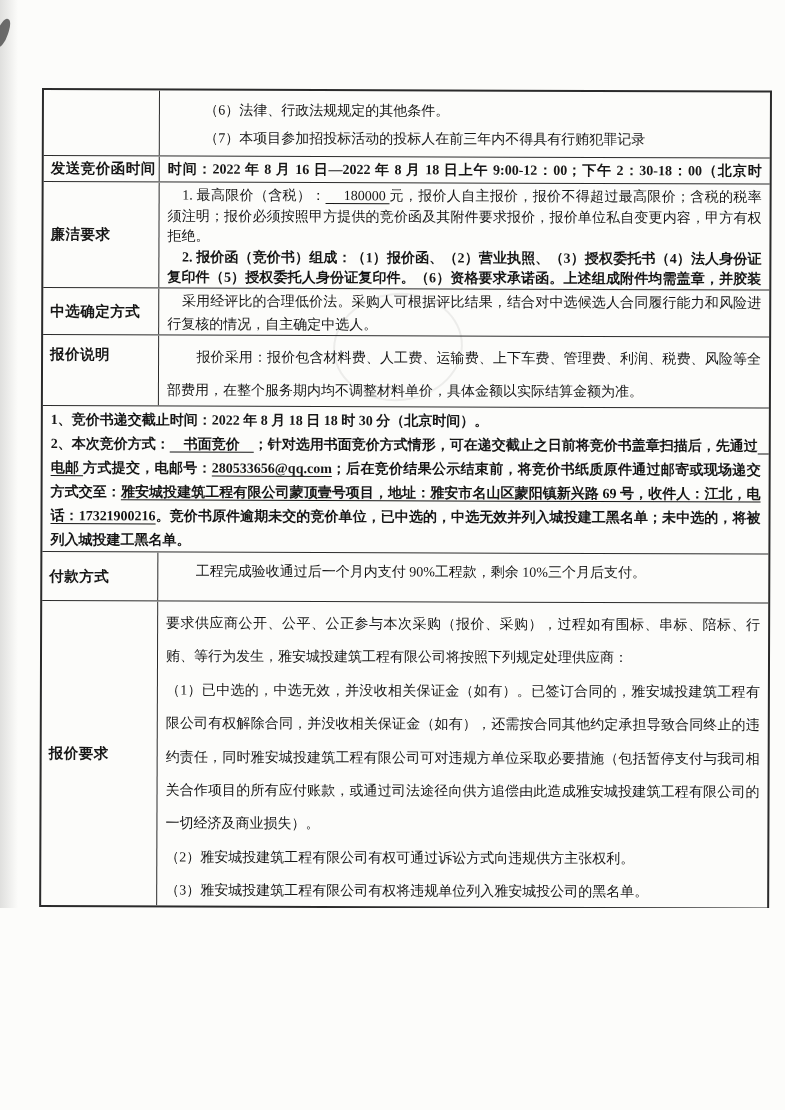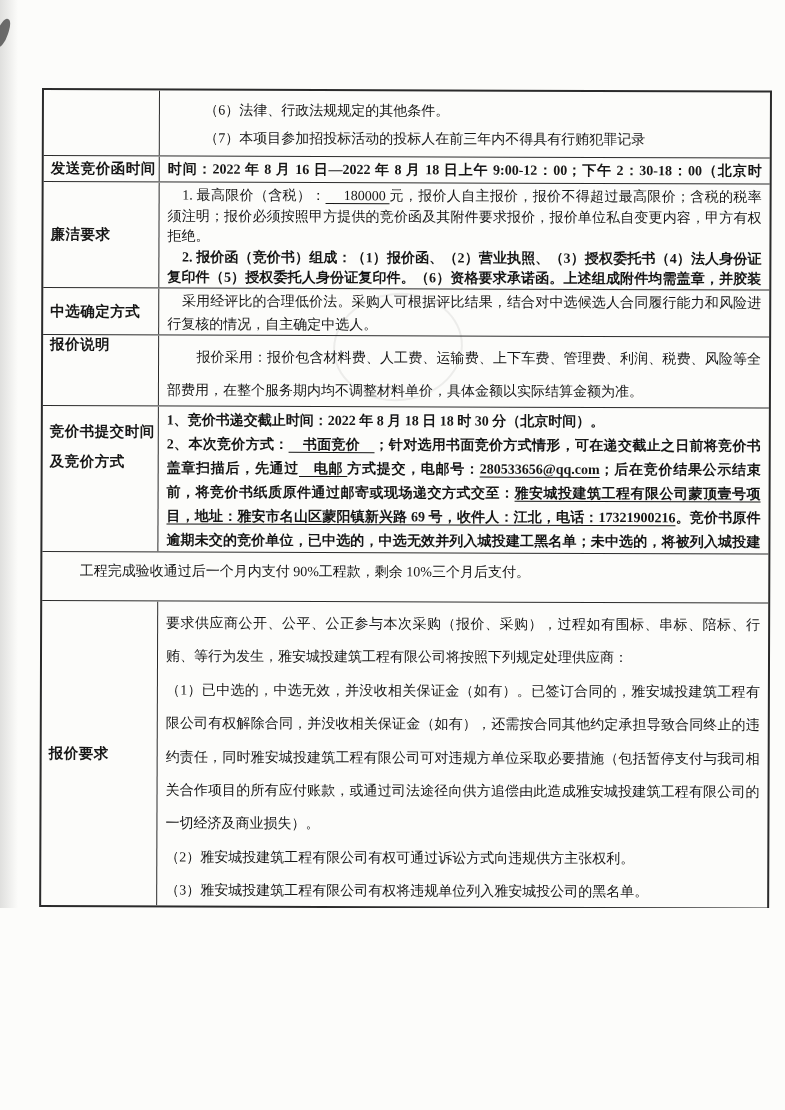--- a/index.html
+++ b/index.html
@@ -51,21 +51,21 @@
   
   .r0{height:65px;}  .r0 .ccell{padding-top:6px;line-height:28px;}
   .r1{height:26px;}  .r1 .ccell{padding-top:1px;line-height:24px;}
   .r2{height:106px;} .r2 .ccell{padding-top:3px;line-height:20.6px;}
   .r3{height:47px;}  .r3 .ccell{padding-top:2px;line-height:22.5px;}
   .r4{height:71px;}  .r4 .ccell{padding-top:5px;line-height:33px;}
   .r5{height:146px;} .r5 .ccell{padding-top:2px;line-height:24px;}
   .r6{height:49px;}  .r6 .ccell{padding-top:9px;line-height:20px;}
   .r7{height:305px;} .r7 .ccell{padding-top:5px;line-height:33.4px;}
   .r4 .lcell,.r5 .lcell{justify-content:flex-start;}
-  .r4 .lcell{}
+  .r4 .lcell{padding-top:10px;}
   .r5 .lcell{padding-top:16px;}
 
   .ind0{text-indent:0;}
   .ind1{text-indent:1.05em;}
   .ind2{text-indent:2.1em;}
   .ind3{text-indent:2.6em;}
 
   .footer{
     position:absolute;left:0;right:0;top:1046px;text-align:right;
     font-size:12.5px;letter-spacing:3px;color:#222;
@@ -114,30 +114,29 @@
       </div>
       <div class="trow r4">
         <div class="lcell">
           <div class="lab-line">报价说明</div>
         </div>
         <div class="ccell">
           <p class="para ind2"><span class="seg">报价采用：报价包含材料费、人工费、运输费、上下车费、管理费、利润、税费、风险等全部费用，在整个服务期内均不调整材料单价，具体金额以实际结算金额为准。</span></p>
         </div>
       </div>
       <div class="trow r5">
-        <div class="lcell">
-          <div class="lab-line">竞价书提交时间</div>
-          <div class="lab-line">及竞价方式</div>
-        </div>
         <div class="ccell">
           <p class="para ind0 b"><span class="seg">1、竞价书递交截止时间：2022 年 8 月 18 日 18 时 30 分（北京时间）。</span></p>
           <p class="para ind0 b"><span class="seg">2、本次竞价方式：</span><span class="seg u">　书面竞价　</span><span class="seg">；针对选用书面竞价方式情形，可在递交截止之日前将竞价书盖章扫描后，先通过</span><span class="seg u">　电邮 </span><span class="seg">方式提交，电邮号：</span><span class="seg u">280533656@qq.com</span><span class="seg">；后在竞价结果公示结束前，将竞价书纸质原件通过邮寄或现场递交方式交至：</span><span class="seg u">雅安城投建筑工程有限公司蒙顶壹号项目，地址：雅安市名山区蒙阳镇新兴路 69 号，收件人：江北，电话：17321900216</span><span class="seg">。竞价书原件逾期未交的竞价单位，已中选的，中选无效并列入城投建工黑名单；未中选的，将被列入城投建工黑名单。</span></p>
         </div>
       </div>
       <div class="trow r6">
+        <div class="lcell">
+          <div class="lab-line">付款方式</div>
+        </div>
         <div class="ccell">
           <p class="para ind2"><span class="seg">工程完成验收通过后一个月内支付 90%工程款，剩余 10%三个月后支付。</span></p>
         </div>
       </div>
       <div class="trow r7">
         <div class="lcell">
           <div class="lab-line">报价要求</div>
         </div>
         <div class="ccell">
           <p class="para ind0"><span class="seg">要求供应商公开、公平、公正参与本次采购（报价、采购），过程如有围标、串标、陪标、行贿、等行为发生，雅安城投建筑工程有限公司将按照下列规定处理供应商：</span></p>

